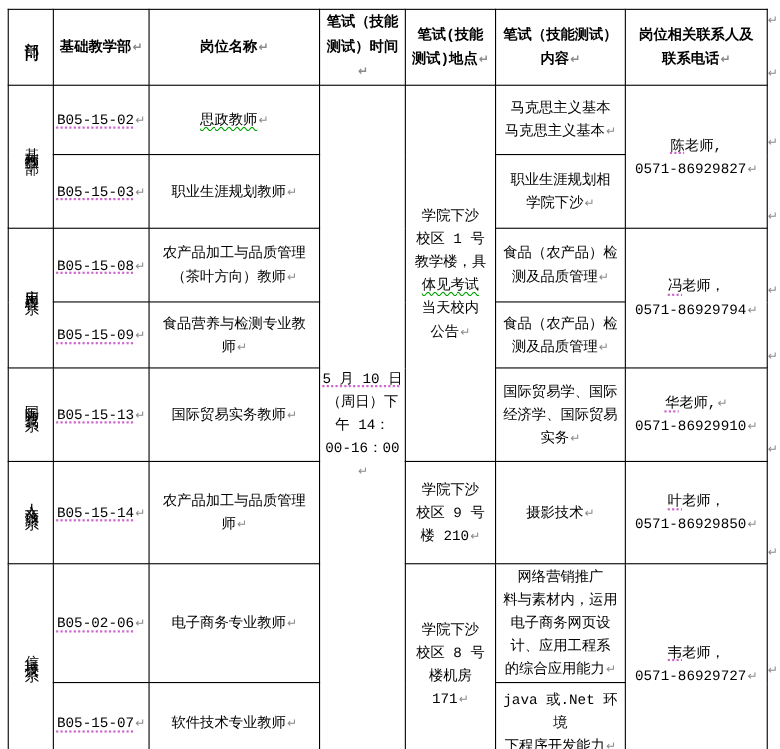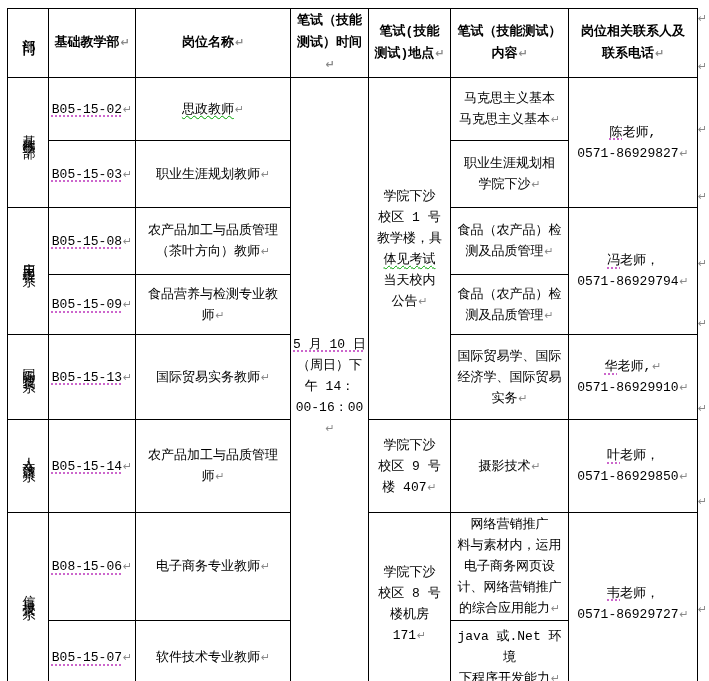--- a/index.html
+++ b/index.html
@@ -207,51 +207,51 @@
         </div>
       </td>
       <td><span class="ud">B05-15-14</span><span class="pm">↵</span></td>
       <td>
         <span>农产品加工与品质管理</span><br>
         <span>师</span><span class="pm">↵</span>
       </td>
       <td>
         <span>学院下沙</span><br>
         <span>校区 9 号</span><br>
-        <span>楼 407</span><span class="pm">↵</span>
+        <span>楼 210</span><span class="pm">↵</span>
       </td>
       <td>
         <span>摄影技术</span><span class="pm">↵</span>
       </td>
       <td>
         <span class="ud">叶</span><span>老师，</span><br>
         <span>0571-86929850</span><span class="pm">↵</span>
       </td>
     </tr>
 
     <tr style="height:108px">
       <td rowspan="2">
         <div class="vwrap">
           <span class="vt">信息技术系</span>
           <span class="pm vpm">↵</span>
         </div>
       </td>
-      <td><span class="ud">B08-15-06</span><span class="pm">↵</span></td>
+      <td><span class="ud">B05-02-06</span><span class="pm">↵</span></td>
       <td><span>电子商务专业教师</span><span class="pm">↵</span></td>
       <td rowspan="2">
         <span>学院下沙</span><br>
         <span>校区 8 号</span><br>
         <span>楼机房</span><br>
         <span>171</span><span class="pm">↵</span>
       </td>
       <td>
         <span>网络营销推广</span><br>
         <span>料与素材内，运用</span><br>
         <span>电子商务网页设</span><br>
-        <span>计、网络营销推广</span><br>
+        <span>计、应用工程系</span><br>
         <span>的综合应用能力</span><span class="pm">↵</span>
       </td>
       <td rowspan="2">
         <span class="ud">韦</span><span>老师，</span><br>
         <span>0571-86929727</span><span class="pm">↵</span>
       </td>
     </tr>
 
     <tr style="height:74px">
       <td><span class="ud">B05-15-07</span><span class="pm">↵</span></td>

